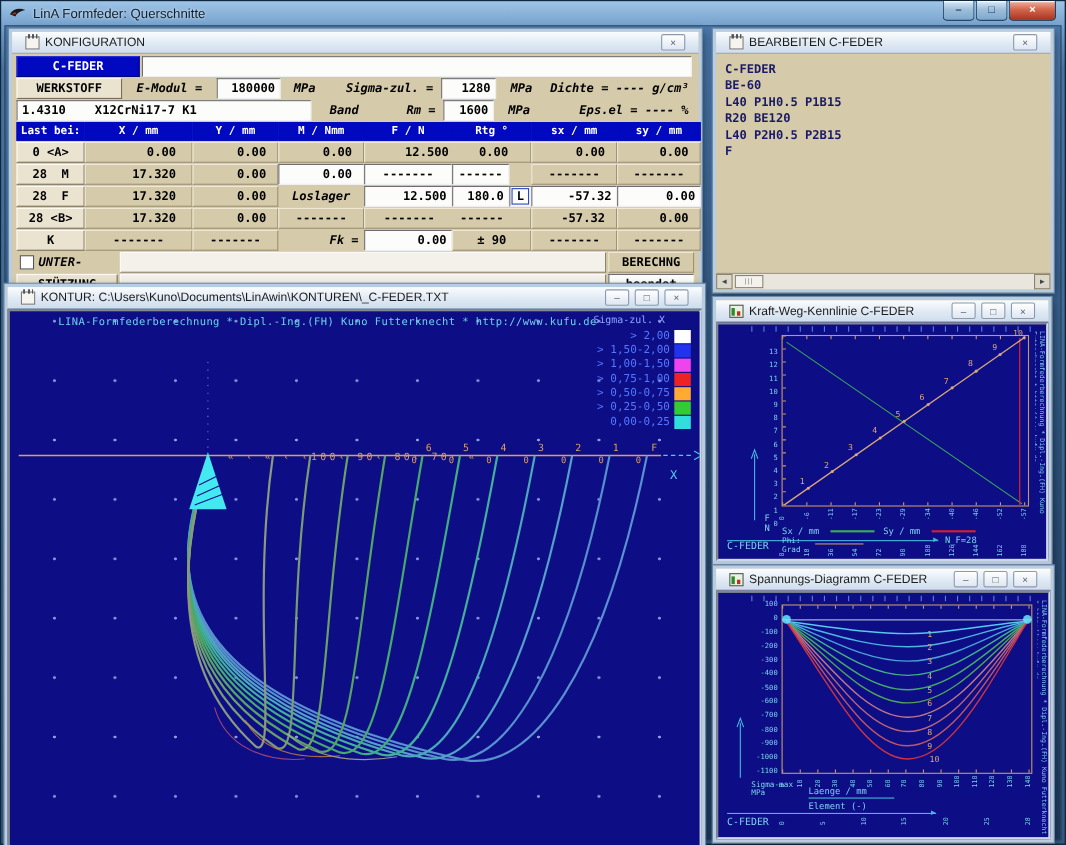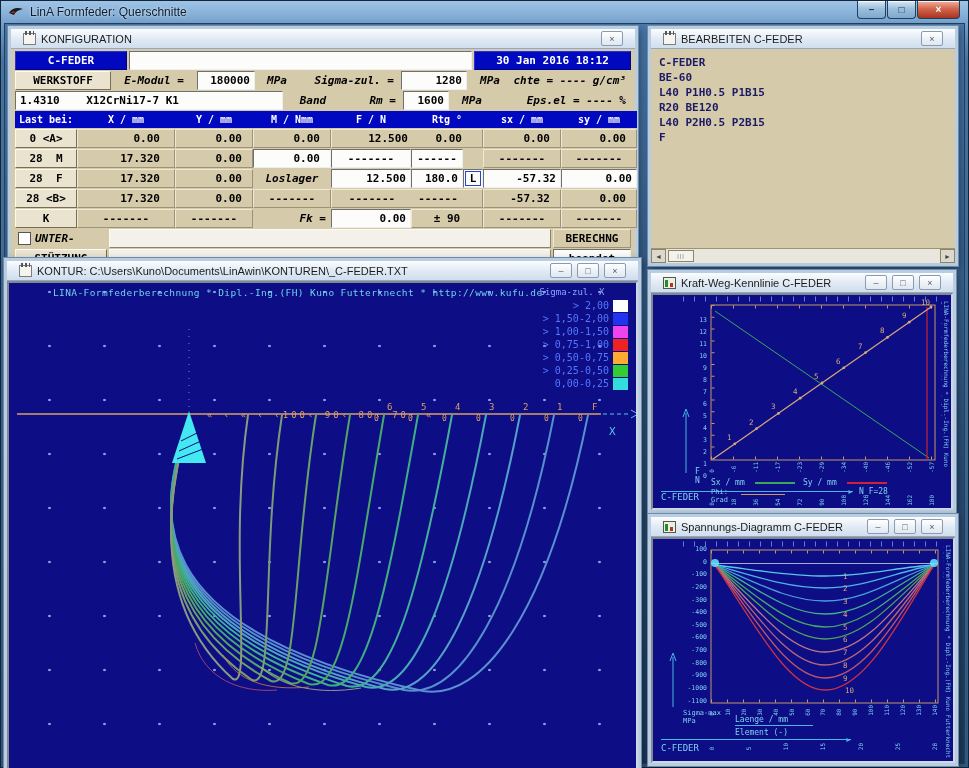--- a/index.html
+++ b/index.html
@@ -117,30 +117,29 @@
     <div class="ctitle">
       <span class="pad-icon"></span>
       <span class="t">KONFIGURATION</span>
       <div class="cbtn">×</div>
     </div>
     <div class="kbody">
 
       <div class="frow">
         <div class="kcell blue" style="width:112px;">C-FEDER</div>
         <div class="kcell white lft" style="flex:1; margin:0 2px;"></div>
-        <div class="kcell blue" style="width:157px;">30 Jan 2016 18:12</div>
       </div>
 
       <div class="frow">
         <div class="kcell btn" style="width:96px;">WERKSTOFF</div>
         <div class="kcell plain ctr" style="width:86px;">E-Modul =</div>
         <div class="kcell white" style="width:58px;">180000</div>
         <div class="kcell plain ctr" style="width:44px;">MPa</div>
         <div class="kcell plain rgt" style="width:100px;">Sigma-zul. =</div>
-        <div class="kcell white" style="width:66px; margin-left:2px;">1280</div>
+        <div class="kcell white" style="width:50px; margin-left:2px;">1280</div>
         <div class="kcell plain ctr" style="width:46px;">MPa</div>
         <div class="kcell plain rgt" style="flex:1;">Dichte = ---- g/cm³</div>
       </div>
 
       <div class="frow">
         <div class="kcell white lft" style="width:268px;">1.4310    X12CrNi17-7 K1</div>
         <div class="kcell plain ctr" style="width:48px; margin-left:6px;">Band</div>
         <div class="kcell plain rgt" style="width:64px;">Rm =</div>
         <div class="kcell white" style="width:46px; margin-left:2px;">1600</div>
         <div class="kcell plain ctr" style="width:46px;">MPa</div>

